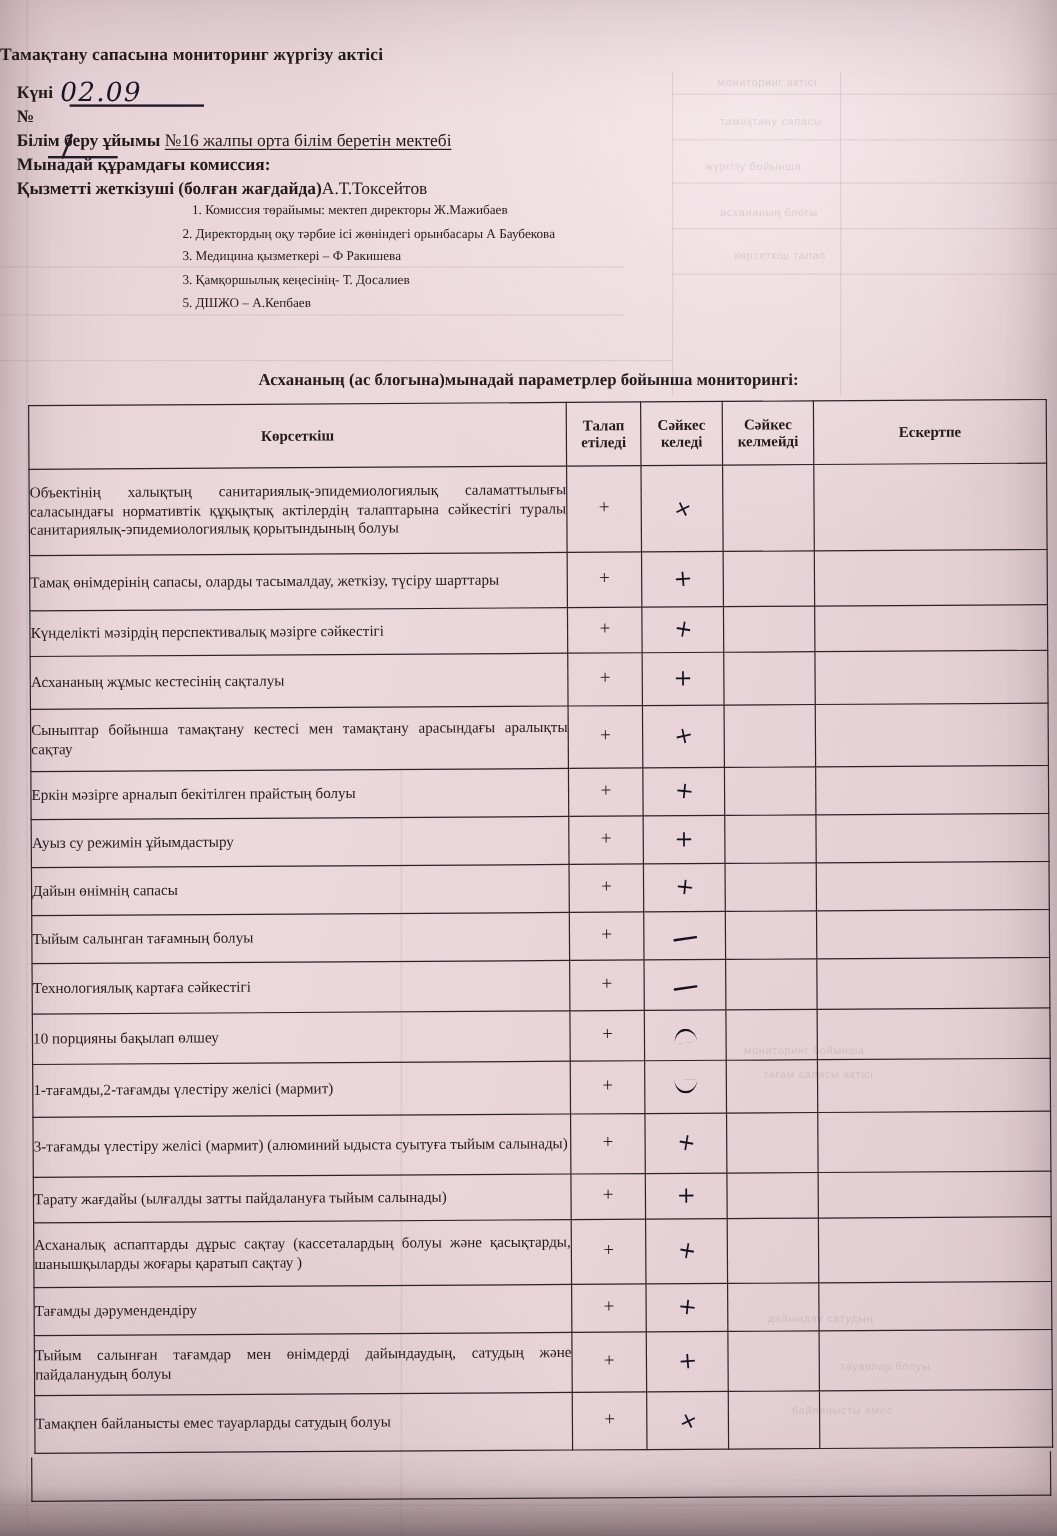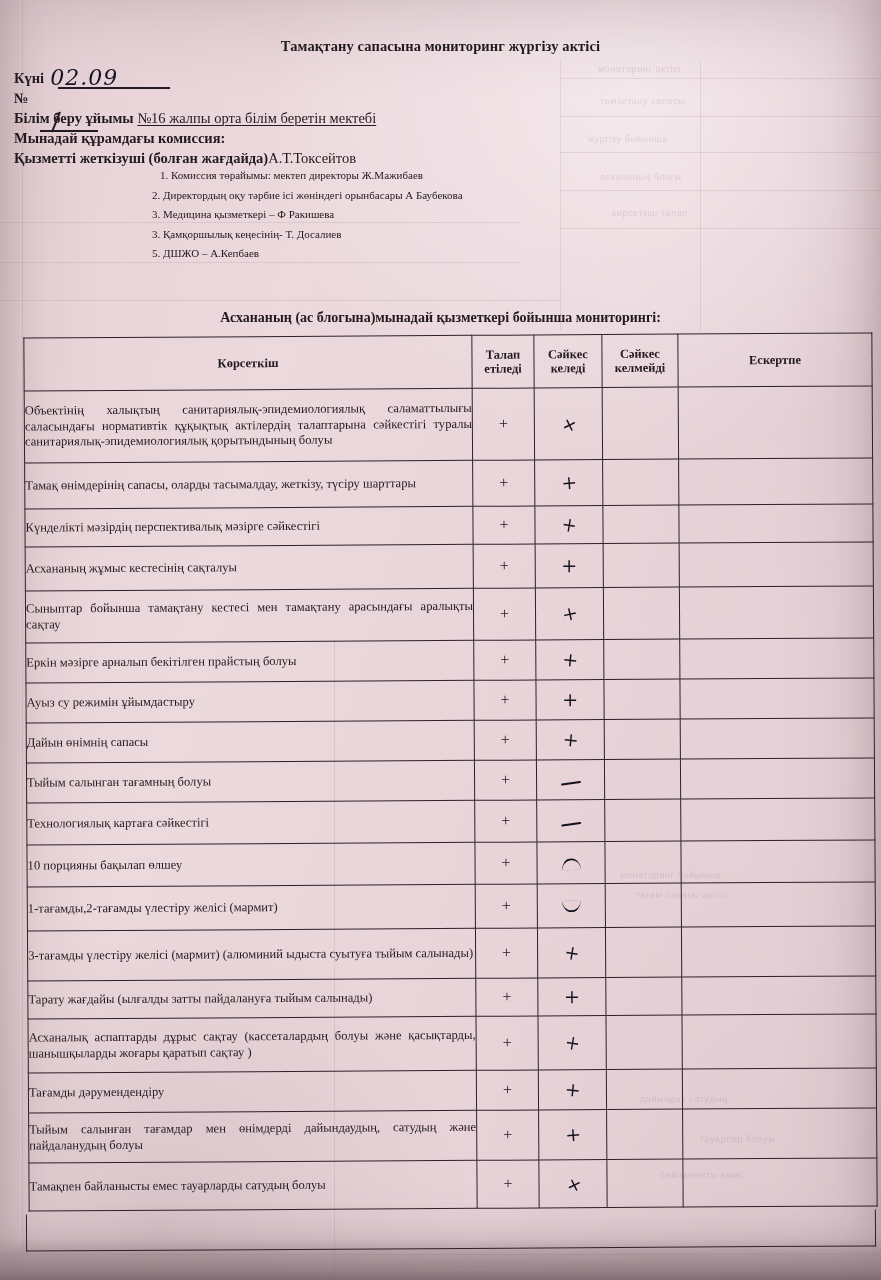--- a/index.html
+++ b/index.html
@@ -60,21 +60,20 @@
     pointer-events: none;
     font-family: "Liberation Sans", sans-serif;
   }
 
   
   .content { position: relative; z-index: 4; }
 
   .doc-title {
     position: absolute;
     top: 38px; left: 0; right: 0;
-    text-align: center;
     font-weight: bold;
     font-size: 14.5px;
     letter-spacing: 0.1px;
   }
 
   .hdr-block {
     position: absolute;
     top: 66px;
     left: 14px;
     font-weight: bold;
@@ -306,21 +305,21 @@
     </div>
 
     <div class="commission-list">
       <div class="ci first">1.    Комиссия төрайымы:  мектеп директоры  Ж.Мажибаев</div>
       <div class="ci">2. Директордың оқу тәрбие  ісі жөніндегі орынбасары  А Баубекова</div>
       <div class="ci">3. Медицина қызметкері – Ф Ракишева</div>
       <div class="ci">3.  Қамқоршылық кеңесінің- Т. Досалиев</div>
       <div class="ci">5. ДШЖО – А.Кепбаев</div>
     </div>
 
-    <div class="table-caption">Асхананың (ас блогына)мынадай қызметкері бойынша мониторингі:</div>
+    <div class="table-caption">Асхананың (ас блогына)мынадай параметрлер бойынша мониторингі:</div>
 
     <div class="tbl-wrap">
       <table class="mon">
         <colgroup>
           <col class="col-ind">
             <col class="col-req">
             <col class="col-ok">
             <col class="col-no">
             <col class="col-rem">
         </colgroup>

